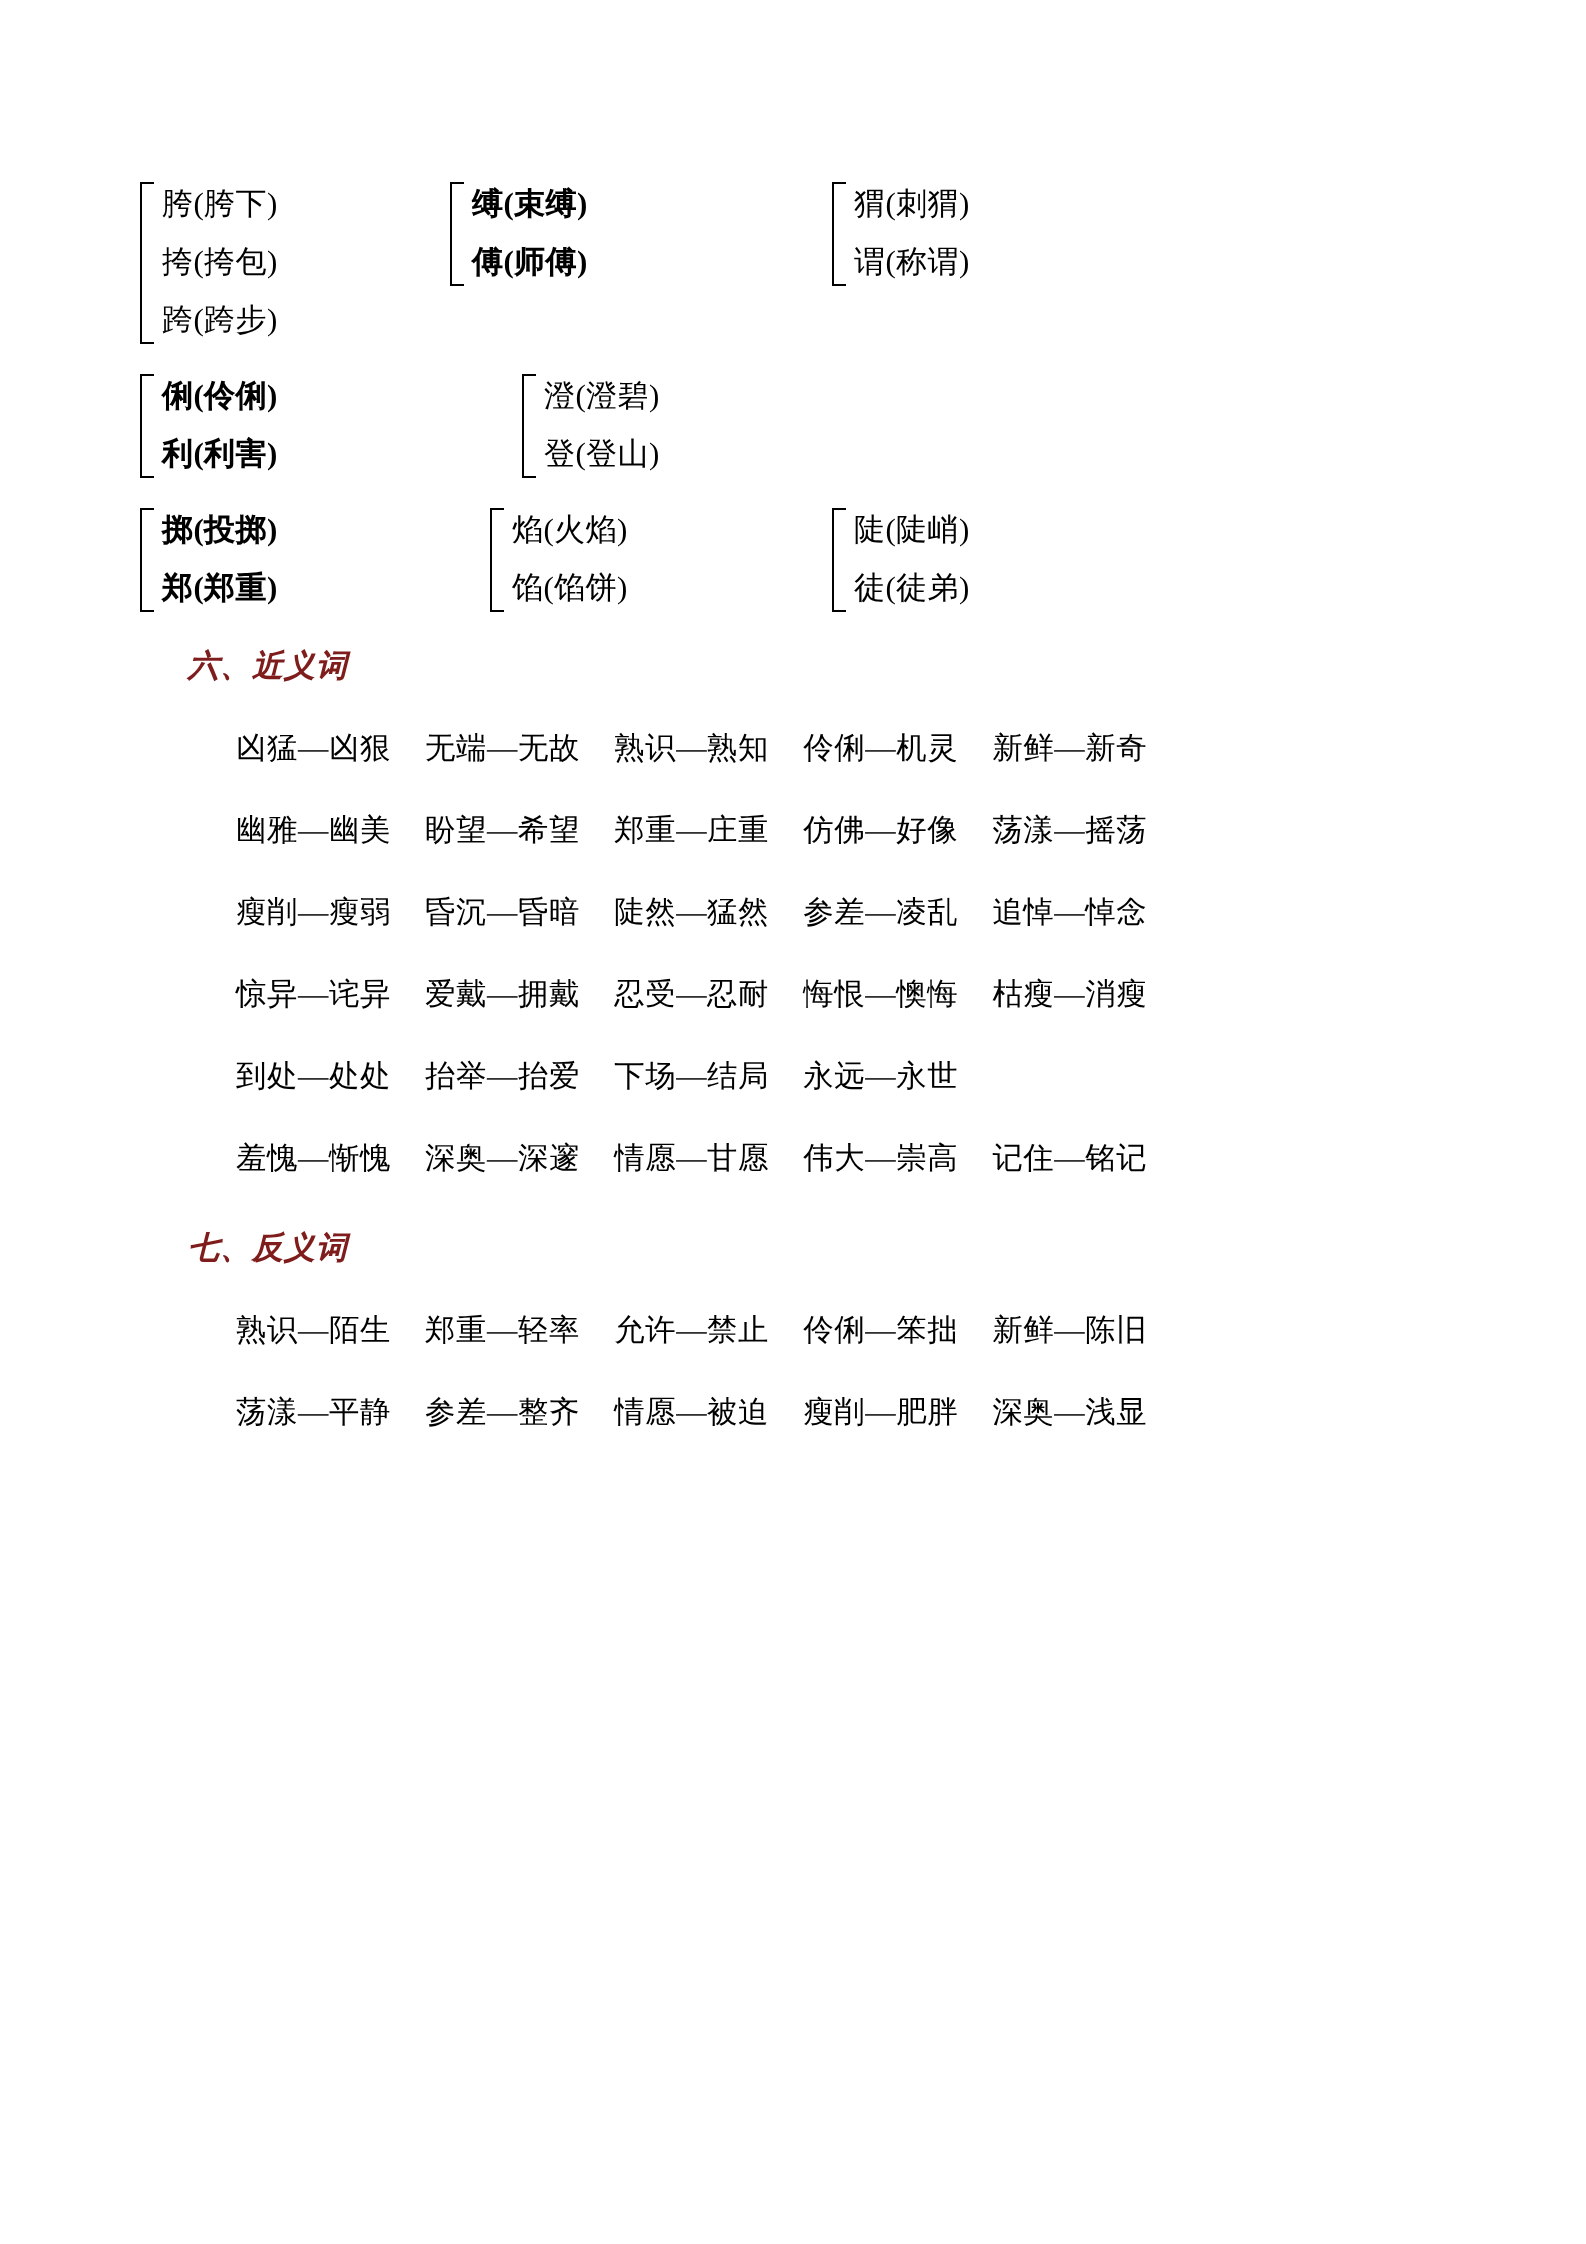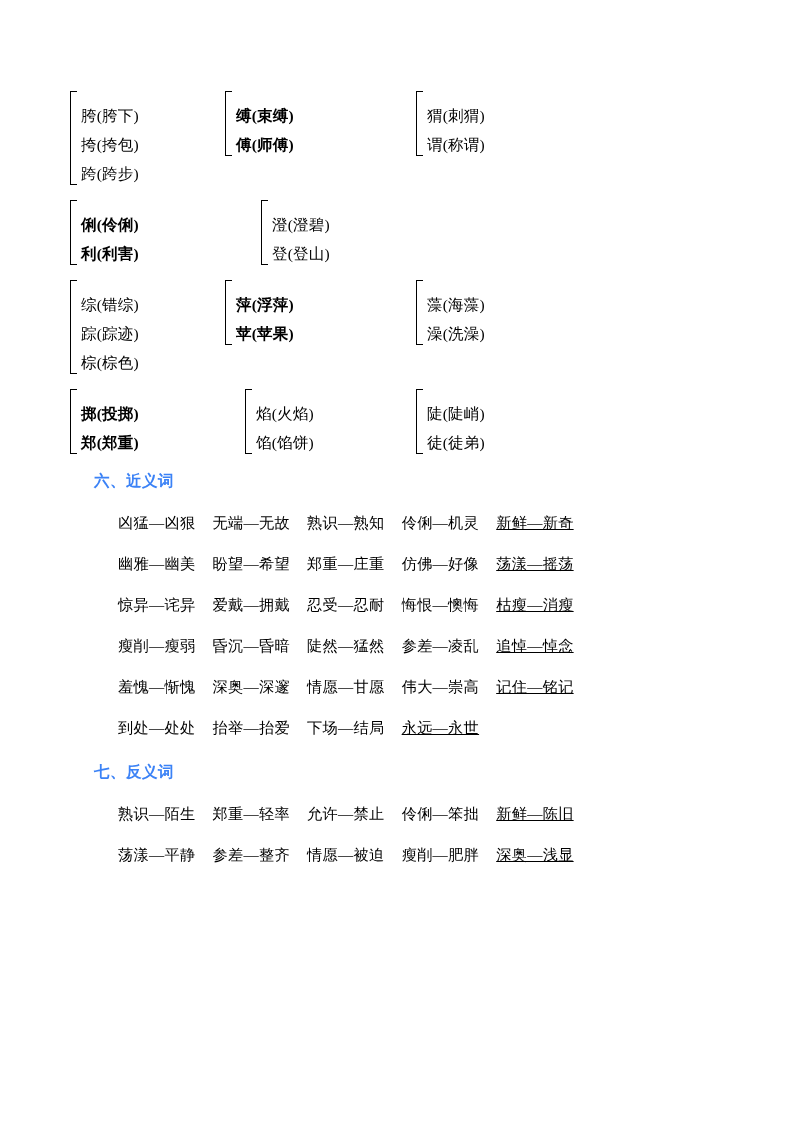--- a/index.html
+++ b/index.html
@@ -54,51 +54,51 @@
     top: 3px;
     bottom: 3px;
     width: 7px;
     border-left: 1.6px solid #000;
     border-top: 1.6px solid #000;
     border-bottom: 1.6px solid #000;
     box-sizing: border-box;
   }
   .brace-items {
     padding-left: 3px;
-    margin-top: 13px;
   }
   .brace-items .bi {
     font-size: 15.5px;
     line-height: 29px;
     white-space: nowrap;
     letter-spacing: 0.2px;
   }
 
   
   .sec-heading {
-    color: #3b82f6;
+    color: #7f1d1d;
     font-weight: bold;
     font-size: 15.5px;
     font-family: "Liberation Sans", "DejaVu Sans", sans-serif;
     margin: 14px 0 10px 24px;
     letter-spacing: 0.5px;
+    font-style: italic;
   }
 
   
   .wordlines {
     margin: 0 0 0 48px;
   }
   .wordline {
     font-size: 15.2px;
     line-height: 41px;
     white-space: nowrap;
     letter-spacing: 0.3px;
   }
   .wordline .w { margin-right: 13px; }
-  .wordline .w:last-child { margin-right: 0; text-decoration: underline; }
+  .wordline .w:last-child { margin-right: 0; }
 
   .spacer-bottom { height: 150px; }
 </style>
 </head>
 <body>
 
 <div class="page">
 
   <div class="bracket-section">
     <div class="bracket-row">
@@ -136,44 +136,20 @@
       </div>
       <div class="bracket-col c3">
         <div class="brace"></div>
         <div class="brace-items">
           <div class="bi">澄(澄碧)</div>
           <div class="bi">登(登山)</div>
         </div>
       </div>
     </div>
 
-    <div class="bracket-row">
-      <div class="bracket-col c1">
-        <div class="brace"></div>
-        <div class="brace-items">
-          <div class="bi">综(错综)</div>
-          <div class="bi">踪(踪迹)</div>
-          <div class="bi">棕(棕色)</div>
-        </div>
-      </div>
-      <div class="bracket-col c2">
-        <div class="brace"></div>
-        <div class="brace-items">
-          <div class="bi">萍(浮萍)</div>
-          <div class="bi">苹(苹果)</div>
-        </div>
-      </div>
-      <div class="bracket-col c3">
-        <div class="brace"></div>
-        <div class="brace-items">
-          <div class="bi">藻(海藻)</div>
-          <div class="bi">澡(洗澡)</div>
-        </div>
-      </div>
-    </div>
 
     <div class="bracket-row">
       <div class="bracket-col c2">
         <div class="brace"></div>
         <div class="brace-items">
           <div class="bi">掷(投掷)</div>
           <div class="bi">郑(郑重)</div>
         </div>
       </div>
       <div class="bracket-col c1">
@@ -203,46 +179,46 @@
       <span class="w">新鲜—新奇</span>
     </div>
     <div class="wordline">
       <span class="w">幽雅—幽美</span>
       <span class="w">盼望—希望</span>
       <span class="w">郑重—庄重</span>
       <span class="w">仿佛—好像</span>
       <span class="w">荡漾—摇荡</span>
     </div>
     <div class="wordline">
+      <span class="w">瘦削—瘦弱</span>
+      <span class="w">昏沉—昏暗</span>
+      <span class="w">陡然—猛然</span>
+      <span class="w">参差—凌乱</span>
+      <span class="w">追悼—悼念</span>
+    </div>
+    <div class="wordline">
       <span class="w">惊异—诧异</span>
       <span class="w">爱戴—拥戴</span>
       <span class="w">忍受—忍耐</span>
       <span class="w">悔恨—懊悔</span>
       <span class="w">枯瘦—消瘦</span>
     </div>
     <div class="wordline">
-      <span class="w">瘦削—瘦弱</span>
-      <span class="w">昏沉—昏暗</span>
-      <span class="w">陡然—猛然</span>
-      <span class="w">参差—凌乱</span>
-      <span class="w">追悼—悼念</span>
+      <span class="w">到处—处处</span>
+      <span class="w">抬举—抬爱</span>
+      <span class="w">下场—结局</span>
+      <span class="w">永远—永世</span>
     </div>
     <div class="wordline">
       <span class="w">羞愧—惭愧</span>
       <span class="w">深奥—深邃</span>
       <span class="w">情愿—甘愿</span>
       <span class="w">伟大—崇高</span>
       <span class="w">记住—铭记</span>
     </div>
-    <div class="wordline">
-      <span class="w">到处—处处</span>
-      <span class="w">抬举—抬爱</span>
-      <span class="w">下场—结局</span>
-      <span class="w">永远—永世</span>
-    </div>
   </div>
 
   <div class="sec-heading">七、反义词</div>
   <div class="wordlines">
     <div class="wordline">
       <span class="w">熟识—陌生</span>
       <span class="w">郑重—轻率</span>
       <span class="w">允许—禁止</span>
       <span class="w">伶俐—笨拙</span>
       <span class="w">新鲜—陈旧</span>

